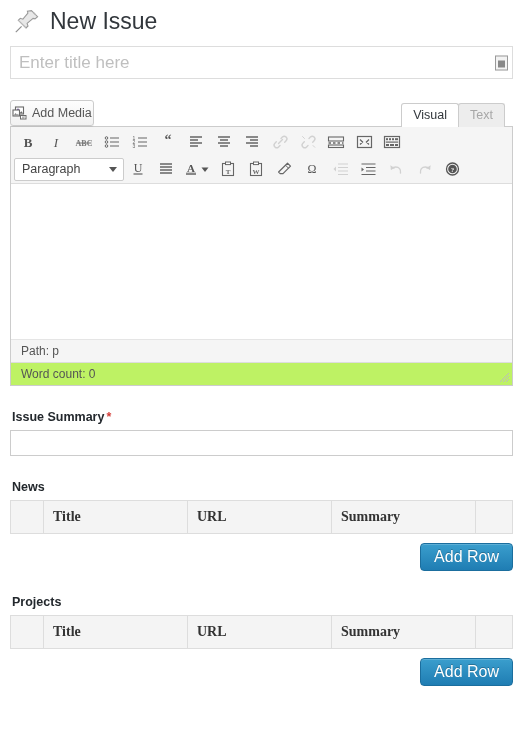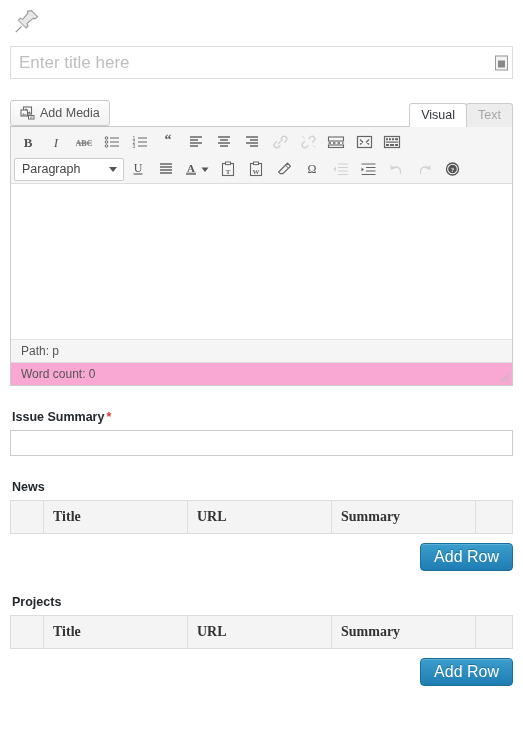--- a/index.html
+++ b/index.html
@@ -47,29 +47,29 @@
   .autofill-icon i {
     display: block; width: 7px; height: 7px;
     background: #888; margin-bottom: 2px;
   }
 
   
   .editor-wrap { margin-top: 21px; position: relative; }
   .media-bar { position: relative; height: 26px; }
   .add-media-btn {
     display: inline-flex; align-items: center; gap: 5px;
-    height: 26px; padding: 0 9px;
+    height: 26px; padding: 0 1px;
     background: linear-gradient(to bottom,#fdfdfd,#f1f1f1);
     border: 1px solid #ccc; border-radius: 3px;
     font-size: 12.5px; color: #555; cursor: pointer;
     box-shadow: 0 1px 0 rgba(0,0,0,.06);
   }
   .media-icon { width: 15px; height: 14px; display: block; }
 
-  .ed-tabs { position: absolute; right: 0; bottom: -1px; display: flex; }
+  .ed-tabs { position: absolute; right: 8px; bottom: -1px; display: flex; }
   .ed-tab {
     height: 24px; padding: 0 11px;
     line-height: 23px; font-size: 12.5px;
     border: 1px solid #ccc; border-bottom: none;
     border-radius: 3px 3px 0 0; cursor: pointer;
     margin-left: -1px; background: #ededed; color: #a7a7a7;
   }
   .ed-tab.active { background: #fff; color: #32373c; position: relative; z-index: 2; }
 
   .editor-box { border: 1px solid #ccc; background: #fff; }
@@ -96,21 +96,21 @@
   .caret { width: 0; height: 0; border-left: 4px solid transparent;
            border-right: 4px solid transparent; border-top: 5px solid #555; }
 
   .mce-iframe { height: 156px; background: #fff; border-bottom: 1px solid #e5e5e5; }
   .mce-status {
     background: #f5f5f5; font-size: 12px; color: #555;
   }
   .mce-path { padding: 4px 8px 4px 10px; border-bottom: 1px solid #ddd; }
   .mce-words {
     padding: 4px 8px 4px 10px; position: relative;
-    background: #f9a8d4;
+    background: #bef264;
   }
   .resize-grip {
     position: absolute; right: 2px; bottom: 2px;
     width: 11px; height: 11px;
   }
 
   
   .field-label {
     font-weight: bold; font-size: 12.5px; color: #23282d;
     margin: 0 0 6px 2px;
@@ -163,20 +163,21 @@
     <span class="pin-icon">
       <svg viewBox="0 0 30 30" width="30" height="30">
         <g stroke="#9a9a9a" stroke-width="1.1" fill="#e8e8e8">
           <path d="M19.5 4.6l6.1 6.1-2.6 2.2-1.9-.5-6.0 5.0.9 2.6-2.0 2.0L6.3 14.3l2.0-2.0 2.6.9 5.0-6.0-.5-1.9z"></path>
           <path d="M21.4 6.5l2.3 2.3" stroke="#b5b5b5" fill="none"></path>
         </g>
         <path d="M9.6 20.4L3.8 26.2" stroke="#8f8f8f" stroke-width="1.2" fill="none"></path>
         <path d="M6.3 14.3l8.0 8.0" stroke="#bdbdbd" stroke-width=".8" fill="none"></path>
       </svg>
     </span>
+    <h1 class="page-title">New Issue</h1>
   </div>
 
   <div class="titlewrap">
     <input class="title-input" type="text" placeholder="Enter title here" style="">
     <span class="autofill-icon">
         <i></i>
       </span>
   </div>
 
   <div class="editor-wrap">

